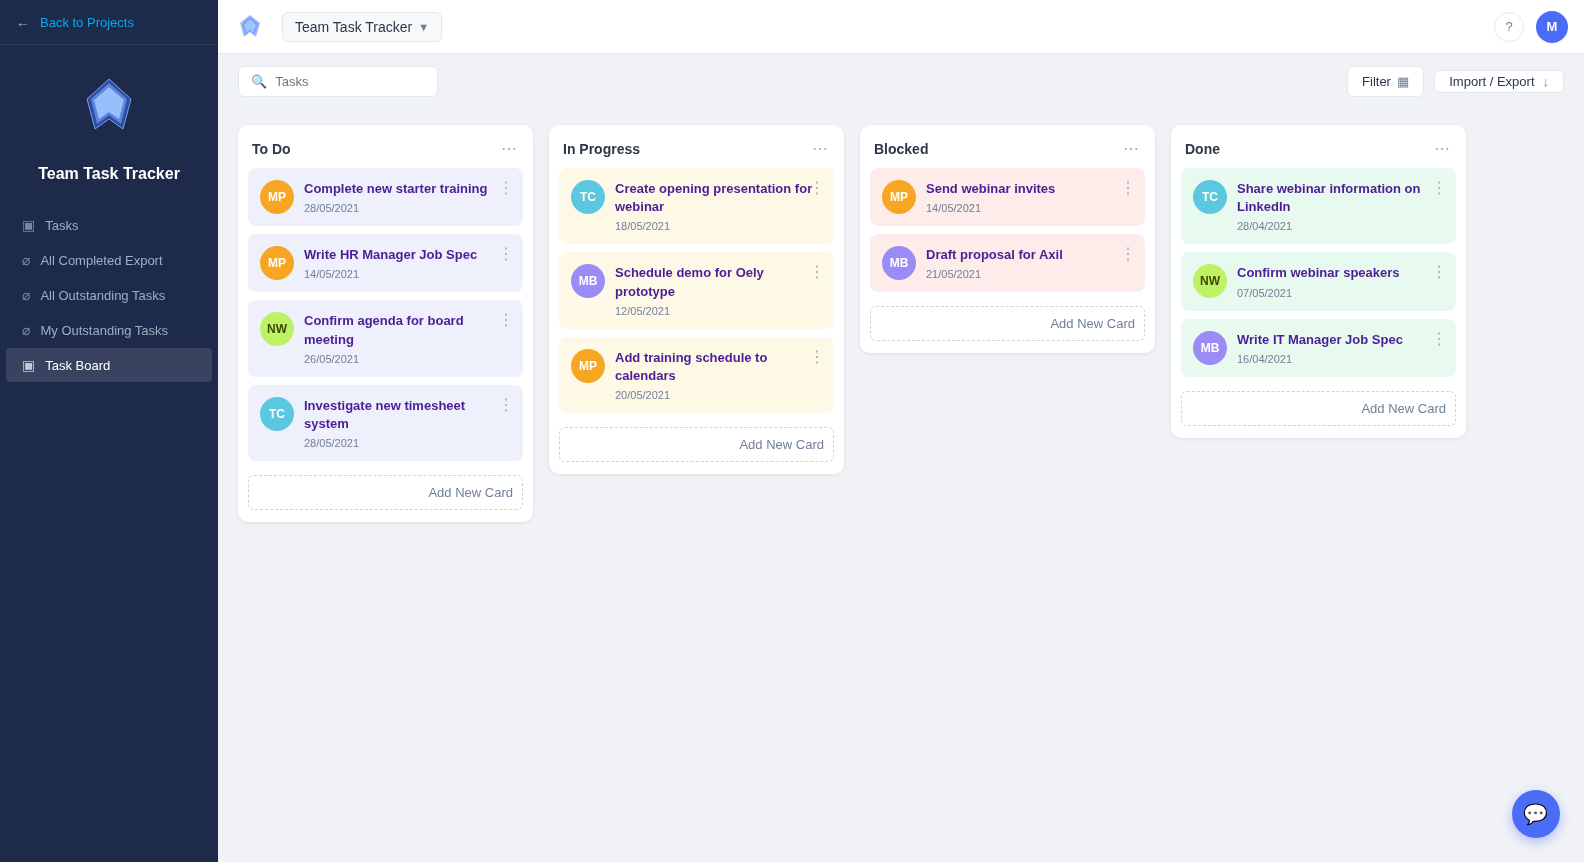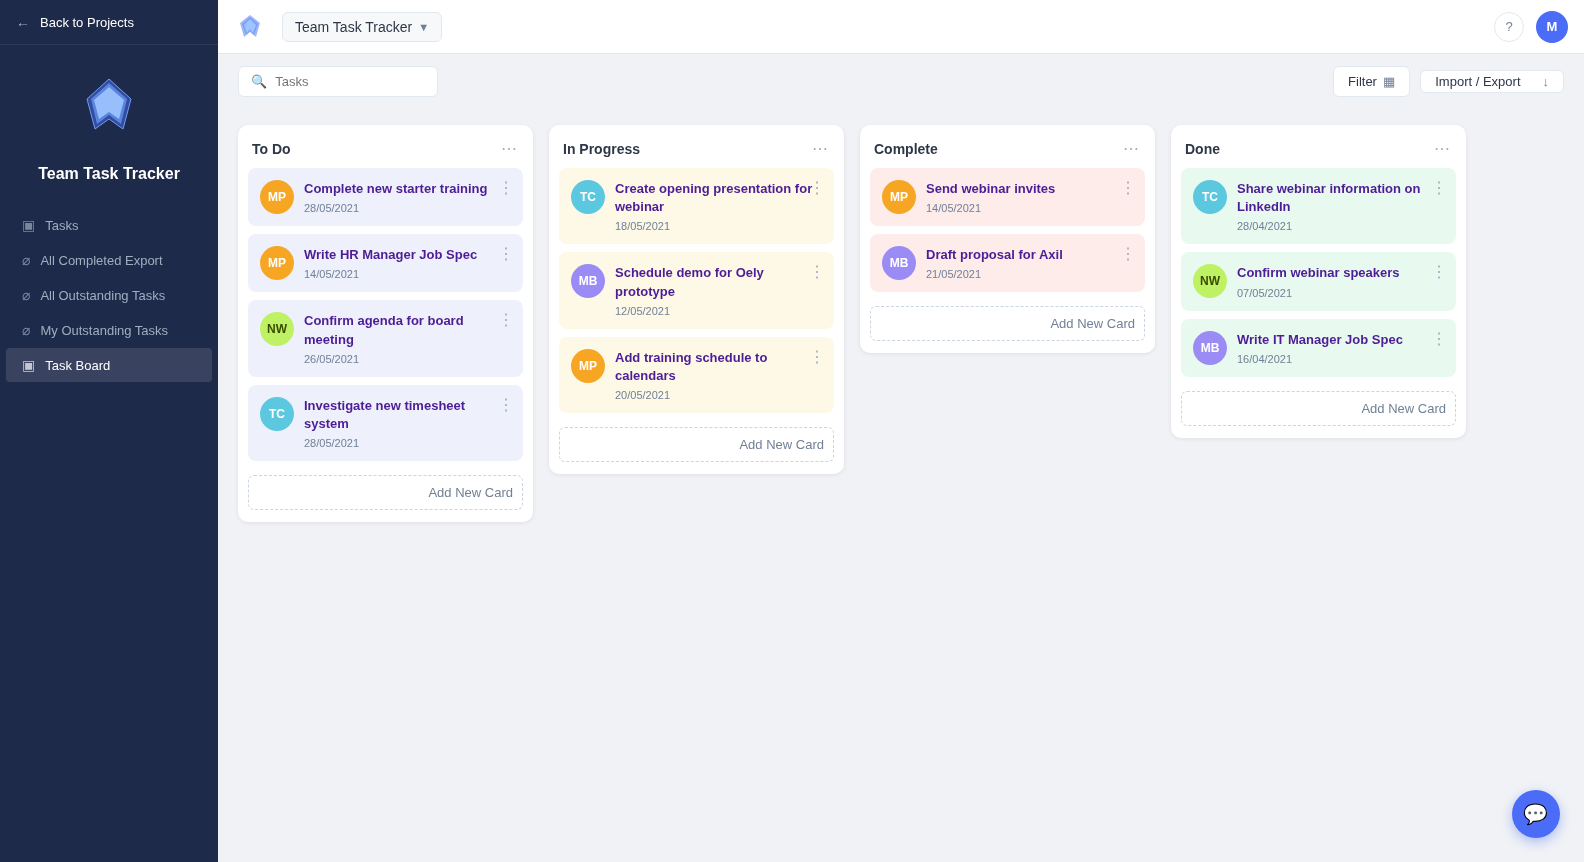--- a/index.html
+++ b/index.html
@@ -262,21 +262,21 @@
     ::-webkit-scrollbar { width: 4px; height: 4px; }
     ::-webkit-scrollbar-track { background: transparent; }
     ::-webkit-scrollbar-thumb { background: #cbd5e0; border-radius: 4px; }
   </style>
 </head>
 <body>
 
 <div id="sidebar">
   <div id="sidebar-header">
     <span style="color:#a0aec0;font-size:14px;">←</span>
-    <span style="color:#ffffff;font-size:13px;">Back to Projects</span>
+    <span style="color:#0ea5e9;font-size:13px;">Back to Projects</span>
   </div>
 
   <div id="logo-area">
     <svg id="logo-icon" width="80" height="80" viewBox="0 0 80 80">
       <polygon points="40,10 62,30 54,60 40,50 26,60 18,30" fill="#4a6cf7" opacity="0.5"></polygon>
       <polygon points="40,10 62,30 54,60 40,50 26,60 18,30" fill="none" stroke="#6a9ff7" stroke-width="1"></polygon>
       <polygon points="40,14 58,30 52,55 40,46 28,55 22,30" fill="#6a9ff7" opacity="0.7"></polygon>
       <polygon points="40,18 55,31 50,50 40,43 30,50 25,31" fill="#a0c4ff" opacity="0.9"></polygon>
     </svg>
   </div>
@@ -336,21 +336,21 @@
   <div id="board-toolbar">
     <div id="search-box">
       <span style="color:#a0aec0;font-size:13px;">🔍</span>
       <input id="search-input" type="text" style="border: none; outline: none; font-size: 13px; color: rgb(45, 55, 72); background: transparent; width: 100%;" placeholder="Tasks">
     </div>
     <div id="toolbar-spacer" style="flex:1;"></div>
     <button id="filter-btn" style="display:flex;align-items:center;gap:6px;background:#fff;border:1px solid #e2e8f0;border-radius:6px;padding:7px 14px;font-size:13px;color:#2d3748;cursor:pointer;font-weight:500;">
       <span>Filter</span>
       <span style="color:#718096;">▦</span>
     </button>
-    <button id="import-export-btn" style="display:flex;align-items:center;gap:22px;background:#fff;border:1px solid #e2e8f0;border-radius:6px;padding:3px 14px;font-size:13px;color:#2d3748;cursor:pointer;font-weight:500;">
+    <button id="import-export-btn" style="display:flex;align-items:center;gap:8px;background:#fff;border:1px solid #e2e8f0;border-radius:6px;padding:3px 14px;font-size:13px;color:#2d3748;cursor:pointer;font-weight:500;">
       <span>Import / Export</span>
       <span style="color:#718096;">↓</span>
     </button>
   </div>
 
   <div id="board">
 
     <div class="column">
       <div class="column-header">
         <span class="column-title">To Do</span>
@@ -443,21 +443,21 @@
             <div class="card-date">20/05/2021</div>
           </div>
           <span class="card-more">⋮</span>
         </div>
       </div>
       <button class="add-card-btn">Add New Card</button>
     </div>
 
     <div class="column">
       <div class="column-header">
-        <span class="column-title">Complete</span>
+        <span class="column-title">Blocked</span>
         <span class="column-menu">⋯</span>
       </div>
       <div class="column-body">
 
         <div class="card card-blocked">
           <div class="avatar avatar-mp">
             <span>MP</span>
           </div>
           <div class="card-content">
             <div class="card-title">Send webinar invites</div>

